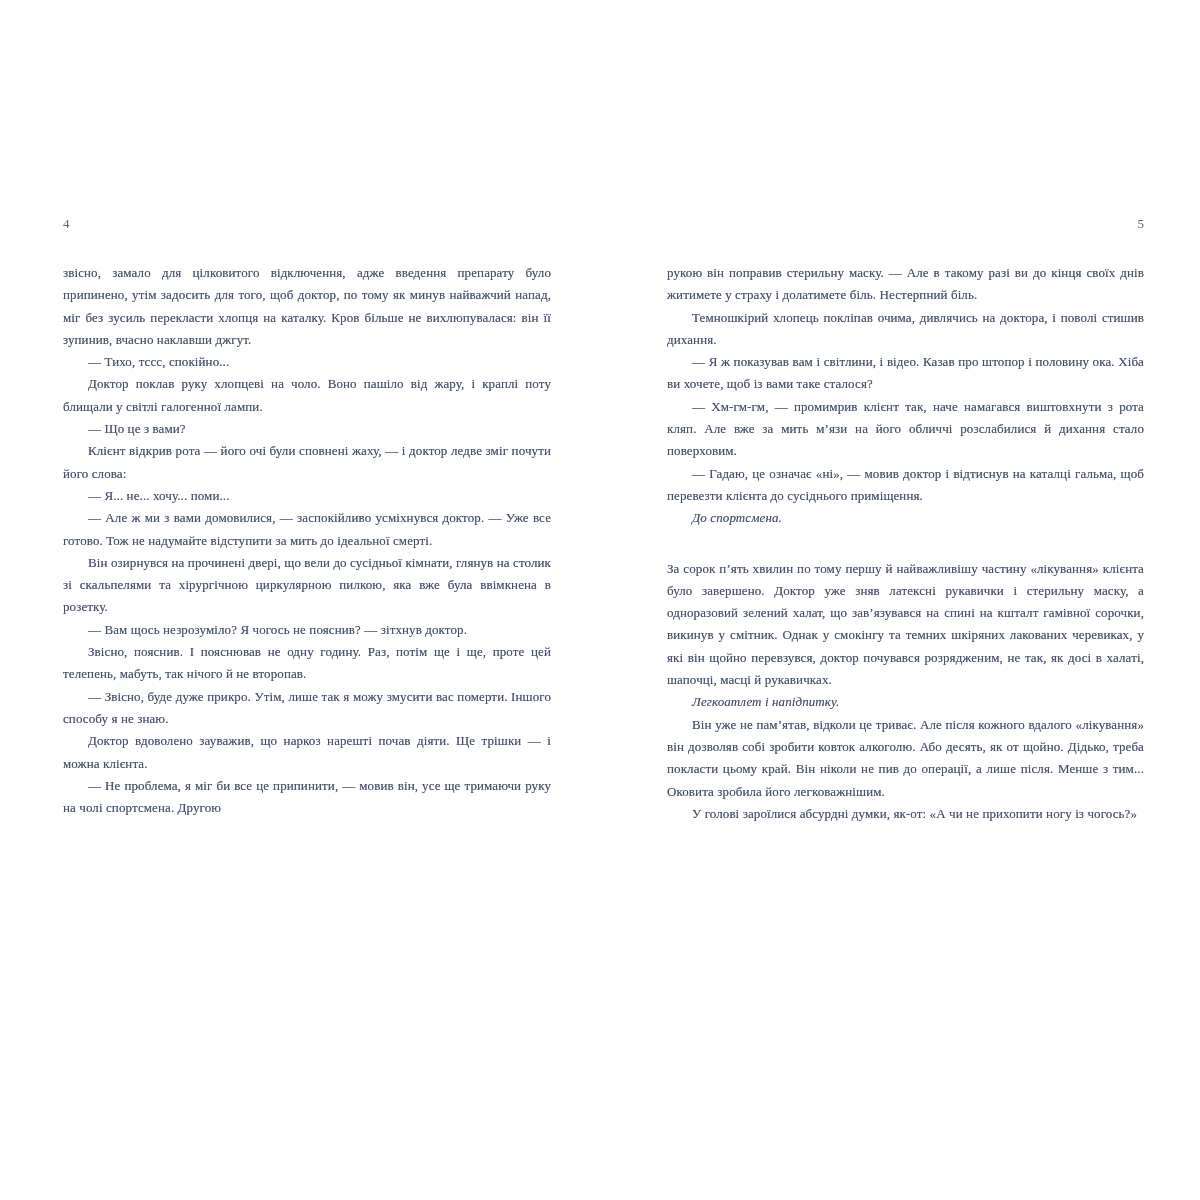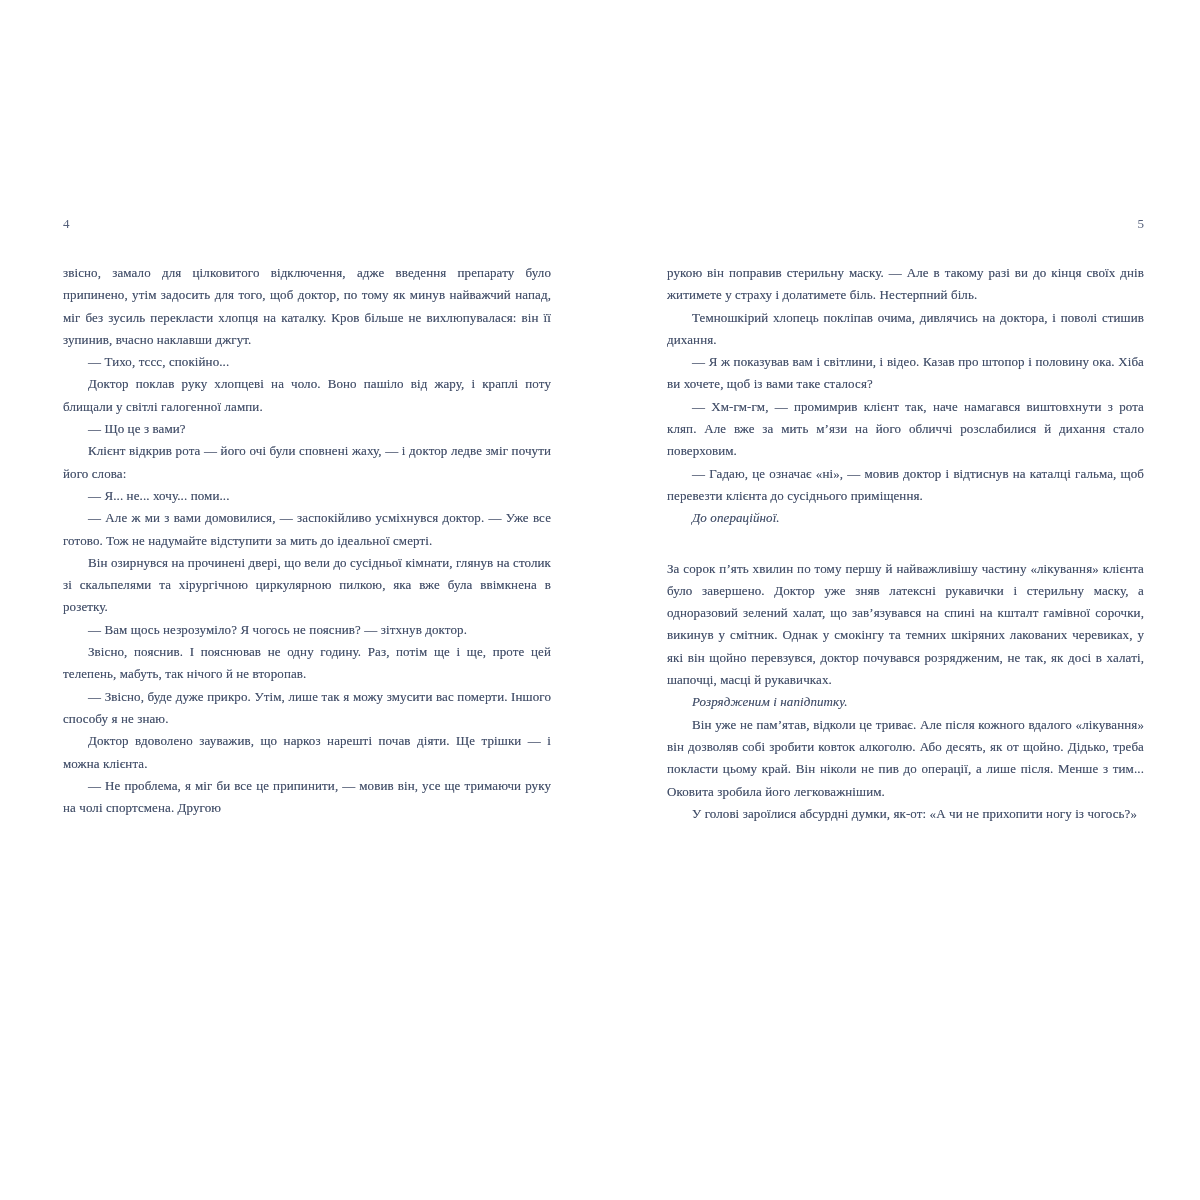--- a/index.html
+++ b/index.html
@@ -77,21 +77,21 @@
   </section>
 
   <section class="page page-right">
     <div class="pagenum pagenum-right">5</div>
     <div class="text-block">
         <p class="para">рукою він поправив стерильну маску. — Але в такому разі ви до кінця своїх днів житимете у страху і долатимете біль. Нестерпний біль.</p>
         <p class="para indent">Темношкірий хлопець покліпав очима, дивлячись на доктора, і поволі стишив дихання.</p>
         <p class="para indent">— Я ж показував вам і світлини, і відео. Казав про штопор і половину ока. Хіба ви хочете, щоб із вами таке сталося?</p>
         <p class="para indent">— Хм-гм-гм, — промимрив клієнт так, наче намагався виштовхнути з рота кляп. Але вже за мить м’язи на його обличчі розслабилися й дихання стало поверховим.</p>
         <p class="para indent">— Гадаю, це означає «ні», — мовив доктор і відтиснув на каталці гальма, щоб перевезти клієнта до сусіднього приміщення.</p>
-        <p class="para indent italic">До операційної.</p>
+        <p class="para indent italic">До спортсмена.</p>
         <p class="para space-before">За сорок п’ять хвилин по тому першу й найважливішу частину «лікування» клієнта було завершено. Доктор уже зняв латексні рукавички і стерильну маску, а одноразовий зелений халат, що зав’язувався на спині на кшталт гамівної сорочки, викинув у смітник. Однак у смокінгу та темних шкіряних лакованих черевиках, у які він щойно перевзувся, доктор почувався розрядженим, не так, як досі в халаті, шапочці, масці й рукавичках.</p>
-        <p class="para indent italic">Розрядженим і напідпитку.</p>
+        <p class="para indent italic">Легкоатлет і напідпитку.</p>
         <p class="para indent">Він уже не пам’ятав, відколи це триває. Але після кожного вдалого «лікування» він дозволяв собі зробити ковток алкоголю. Або десять, як от щойно. Дідько, треба покласти цьому край. Він ніколи не пив до операції, а лише після. Менше з тим... Оковита зробила його легковажнішим.</p>
         <p class="para indent">У голові зароїлися абсурдні думки, як-от: «А чи не прихопити ногу із чогось?»</p>
       </div>
   </section>
 
 </div>
 
 </body></html>

